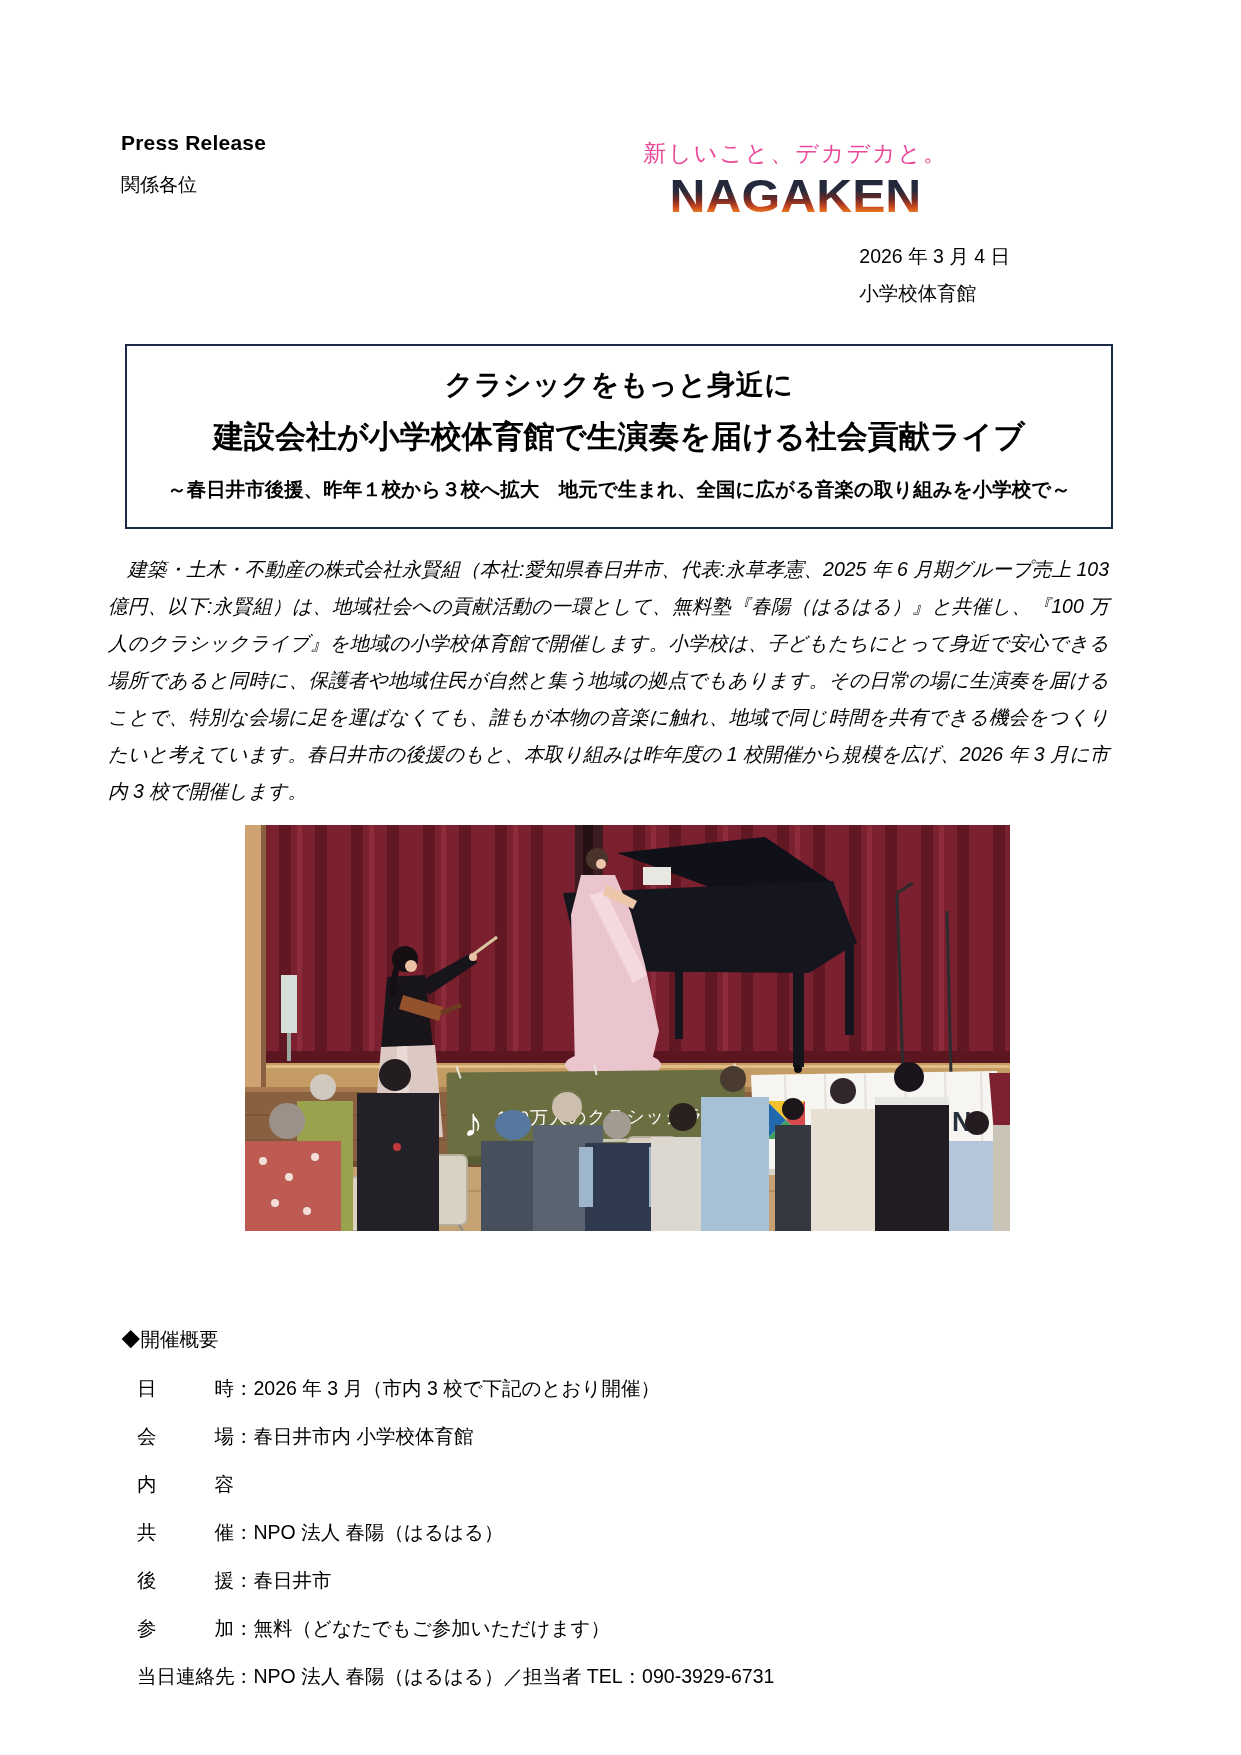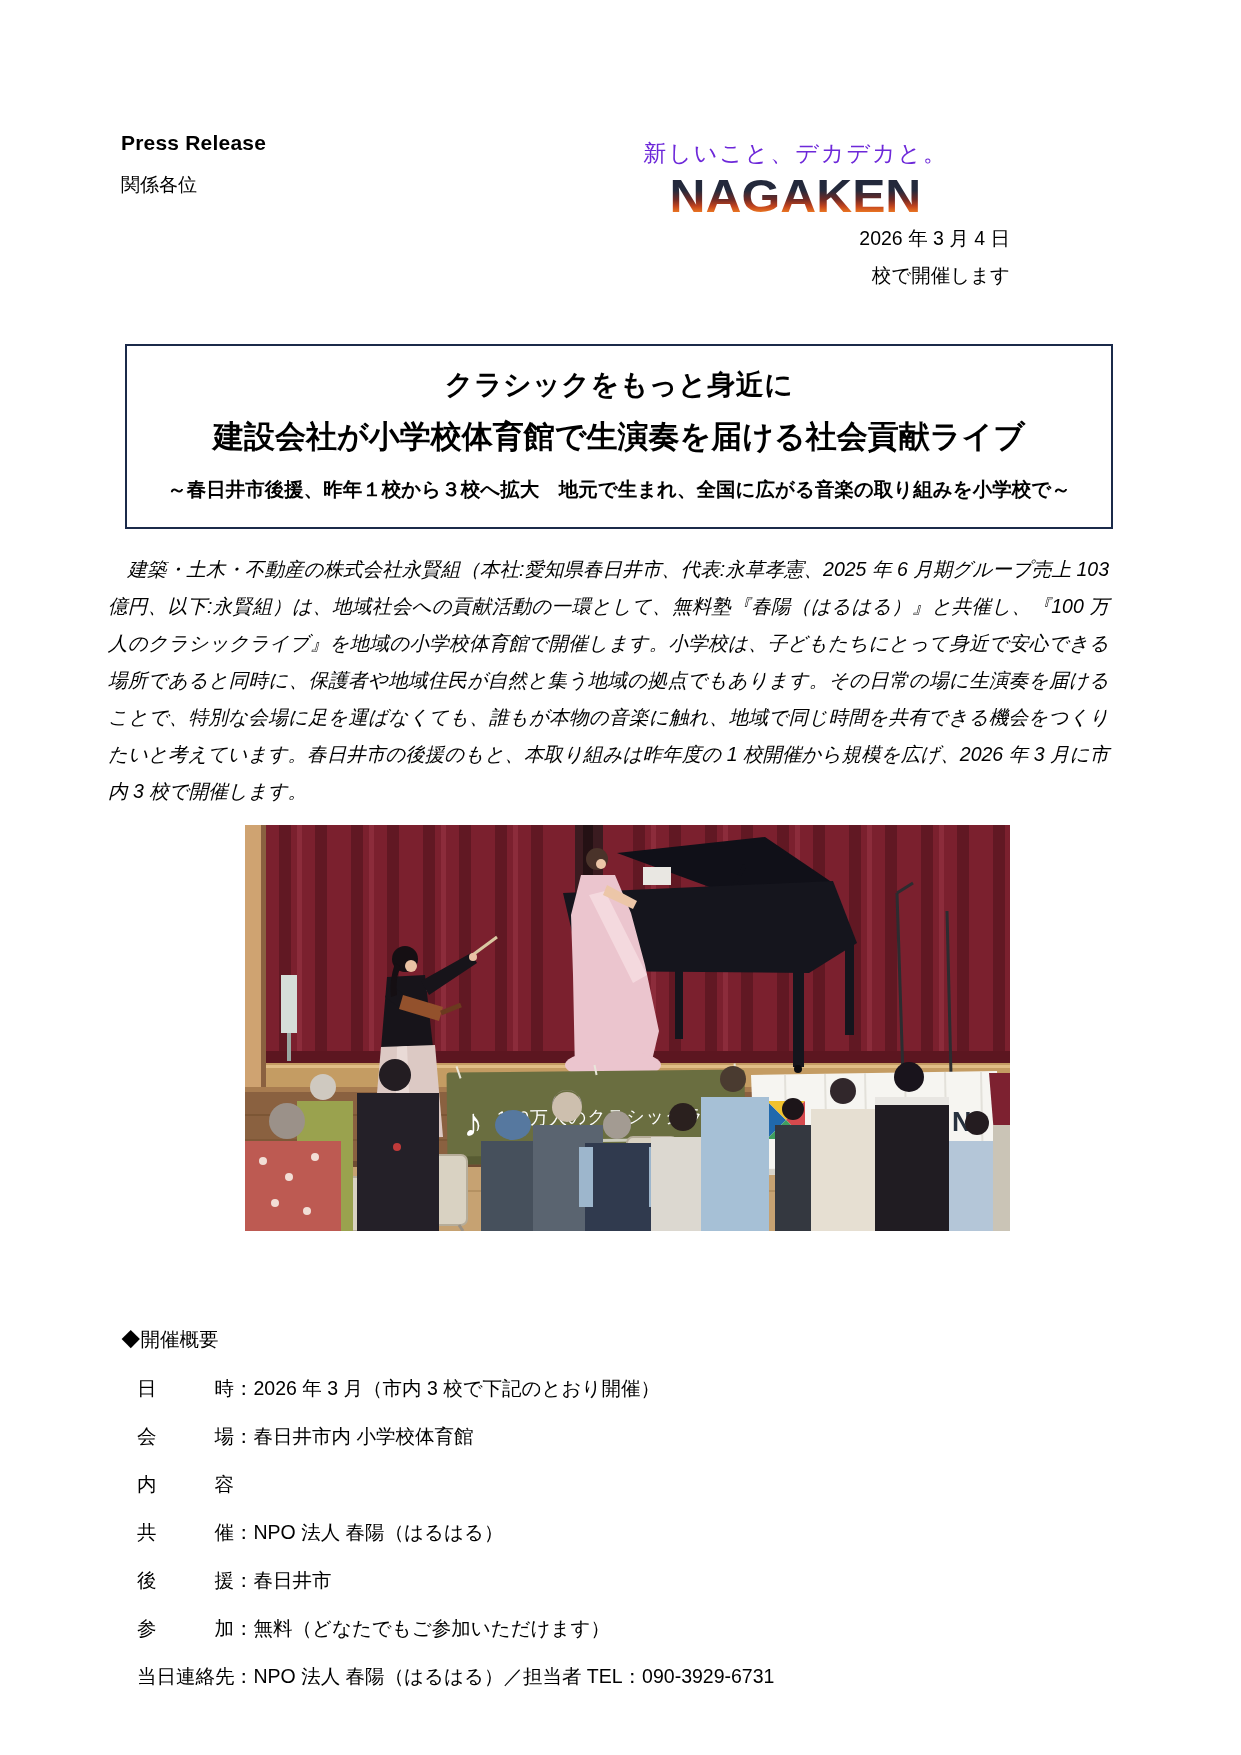--- a/index.html
+++ b/index.html
@@ -5,33 +5,33 @@
   html,body{margin:0;padding:0;background:#e9e9e9;}
   .page{
     position:relative;width:1241px;height:1755px;margin:0 auto;background:#ffffff;
     font-family:"Liberation Sans",sans-serif;color:#000;overflow:hidden;
   }
   
   .press-label{position:absolute;left:121px;top:131px;font-size:21px;font-weight:bold;letter-spacing:.2px;}
   .recipients{position:absolute;left:121px;top:172px;font-size:19px;}
   
   .brand{position:absolute;right:293px;top:138px;text-align:center;}
-  .tagline{font-family:"DejaVu Serif","Liberation Serif",serif;font-size:23px;letter-spacing:2px;color:#6d28d9;white-space:nowrap;}
+  .tagline{font-family:"DejaVu Serif","Liberation Serif",serif;font-size:23px;letter-spacing:2px;color:#ec4899;white-space:nowrap;}
   .nagaken-logo{
     margin-top:2px;font-size:47px;font-weight:900;letter-spacing:0;line-height:1.05;
     color:#b3361f;transform:scaleX(1.06);transform-origin:center;white-space:nowrap;
   }
   @supports ((-webkit-background-clip:text) or (background-clip:text)){
     .nagaken-logo{
       background:linear-gradient(180deg,#20273a 0%,#252a3c 40%,#6e2a26 58%,#c2441e 72%,#ee7a22 85%,#f6a631 97%);
       -webkit-background-clip:text;background-clip:text;color:transparent;
     }
   }
   
-  .dateblock{position:absolute;right:231px;top:220px;text-align:right;font-size:19.5px;line-height:37px;}
+  .dateblock{position:absolute;right:231px;top:238px;font-size:19.5px;line-height:37px;}
   
   .title-box{
     position:absolute;left:125px;top:344px;width:988px;box-sizing:border-box;
     border:2.5px solid #1b2a4a;text-align:center;padding:20px 6px 24px 6px;
   }
   .title-line1{font-size:28px;font-weight:bold;letter-spacing:.5px;}
   .title-line2{font-size:31px;font-weight:bold;margin-top:12px;letter-spacing:0;}
   .title-sub{font-size:19.5px;font-weight:bold;margin-top:18px;letter-spacing:0;}
   
   .lead{
@@ -58,21 +58,21 @@
   <div class="press-label">Press Release</div>
   <div class="recipients">関係各位</div>
 
   <div class="brand">
     <div class="tagline">新しいこと、デカデカと。</div>
     <div class="nagaken-logo">NAGAKEN</div>
   </div>
 
   <div class="dateblock">
     <div>2026 年 3 月 4 日</div>
-    <div>校で開催します</div>
+    <div>小学校体育館</div>
   </div>
 
   <section class="title-box">
     <div class="title-line1">クラシックをもっと身近に</div>
     <div class="title-line2">建設会社が小学校体育館で生演奏を届ける社会貢献ライブ</div>
     <div class="title-sub">～春日井市後援、昨年１校から３校へ拡大　地元で生まれ、全国に広がる音楽の取り組みを小学校で～</div>
   </section>
 
   <p class="lead">　建築・土木・不動産の株式会社永賢組（本社:愛知県春日井市、代表:永草孝憲、2025 年 6 月期グループ売上 103 億円、以下:永賢組）は、地域社会への貢献活動の一環として、無料塾『春陽（はるはる）』と共催し、『100 万人のクラシックライブ』を地域の小学校体育館で開催します。小学校は、子どもたちにとって身近で安心できる場所であると同時に、保護者や地域住民が自然と集う地域の拠点でもあります。その日常の場に生演奏を届けることで、特別な会場に足を運ばなくても、誰もが本物の音楽に触れ、地域で同じ時間を共有できる機会をつくりたいと考えています。春日井市の後援のもと、本取り組みは昨年度の 1 校開催から規模を広げ、2026 年 3 月に市内 3 校で開催します。</p>
 

